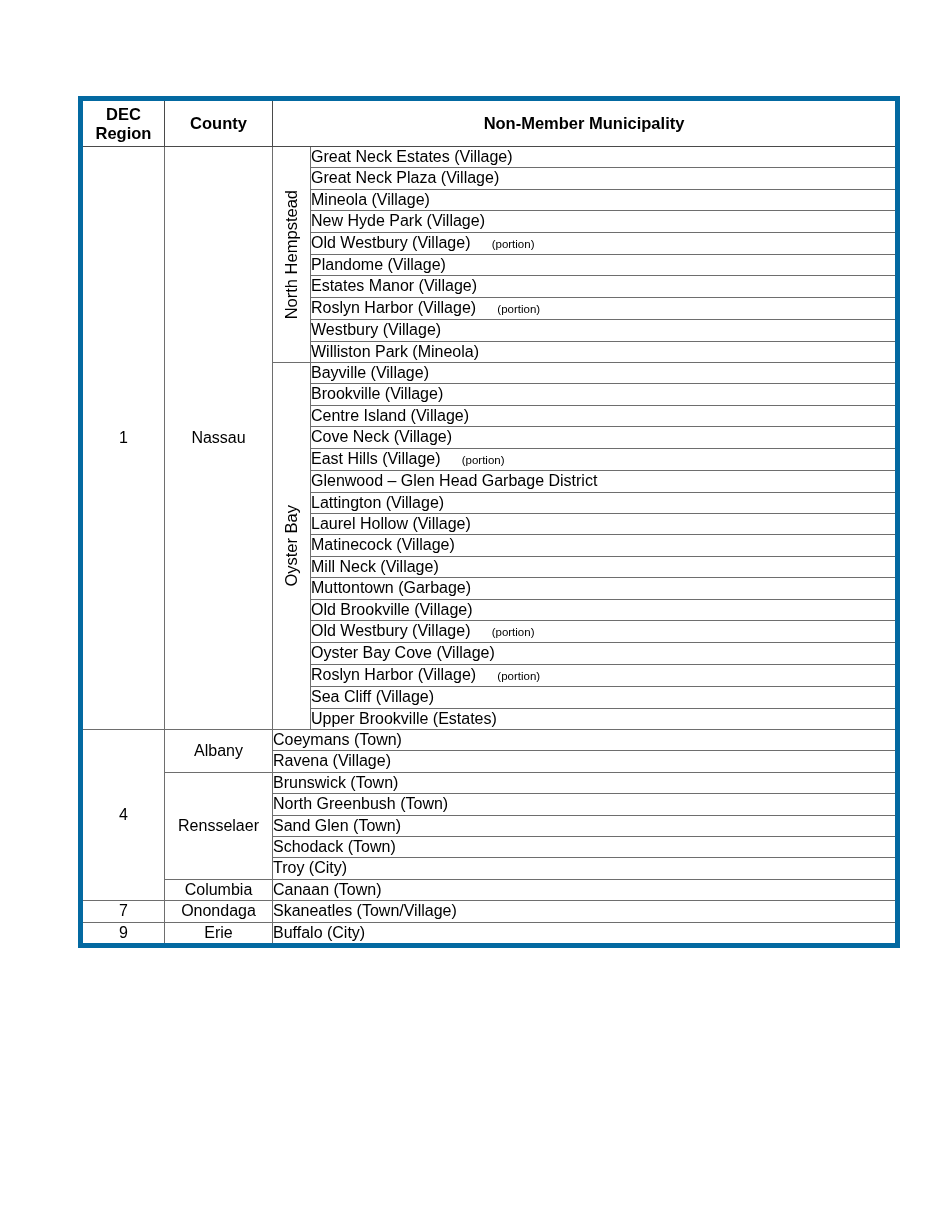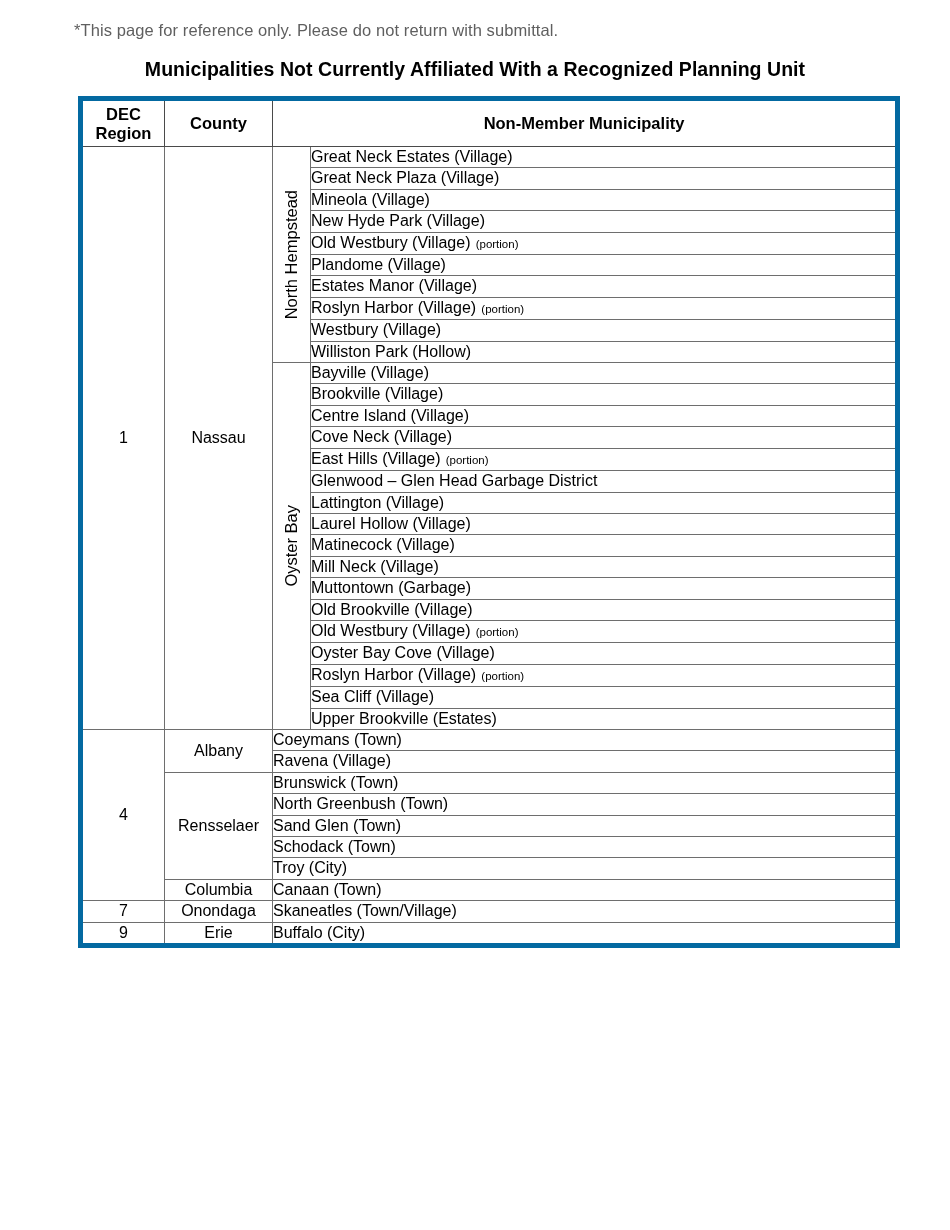--- a/index.html
+++ b/index.html
@@ -100,21 +100,21 @@
     text-align: left;
     padding-left: 8px;
     font-size: 16.5px;
     height: 20.4px;
     line-height: 20.4px;
     white-space: nowrap;
     overflow: hidden;
   }
   td.muni .portion {
     font-size: 11.5px;
-    padding-left: 2px;
+    padding-left: 18px;
     vertical-align: baseline;
   }
 
   
   td.town-vert {
     width: 38px;
     text-align: center;
     padding: 0;
     position: relative;
   }
@@ -134,23 +134,21 @@
 
   
   .block-top > td { border-top: 2px solid #4a4a4a; }
   .block-bottom > td { border-bottom: 2px solid #4a4a4a; }
 </style>
 </head>
 <body>
 
 <div class="page">
 
-  <div class="ref-note">*This page for reference only. Please do not return with submittal.</div>
-
-  <div class="doc-title">Municipalities Not Currently Affiliated With a Recognized Planning Unit</div>
+
 
   <div class="tbl-wrap">
     <table class="muni">
       <colgroup>
         <col class="c-region">
         <col class="c-county">
         <col class="c-town">
         <col class="c-muni">
       </colgroup>
       <thead>
@@ -190,21 +188,21 @@
           <tr class="shaded">
             <td class="muni"><span>Estates Manor (Village)</span></td>
           </tr>
           <tr class="shaded">
             <td class="muni"><span>Roslyn Harbor (Village)</span><span class="portion"> (portion)</span></td>
           </tr>
           <tr class="shaded">
             <td class="muni"><span>Westbury (Village)</span></td>
           </tr>
           <tr class="shaded">
-            <td class="muni"><span>Williston Park (Hollow)</span></td>
+            <td class="muni"><span>Williston Park (Mineola)</span></td>
           </tr>
           <tr class="shaded">
             <td class="town-vert" rowspan="17">
               <span class="vtext">Oyster Bay</span>
             </td>
             <td class="muni"><span>Bayville (Village)</span></td>
           </tr>
           <tr class="shaded">
             <td class="muni"><span>Brookville (Village)</span></td>
           </tr>

